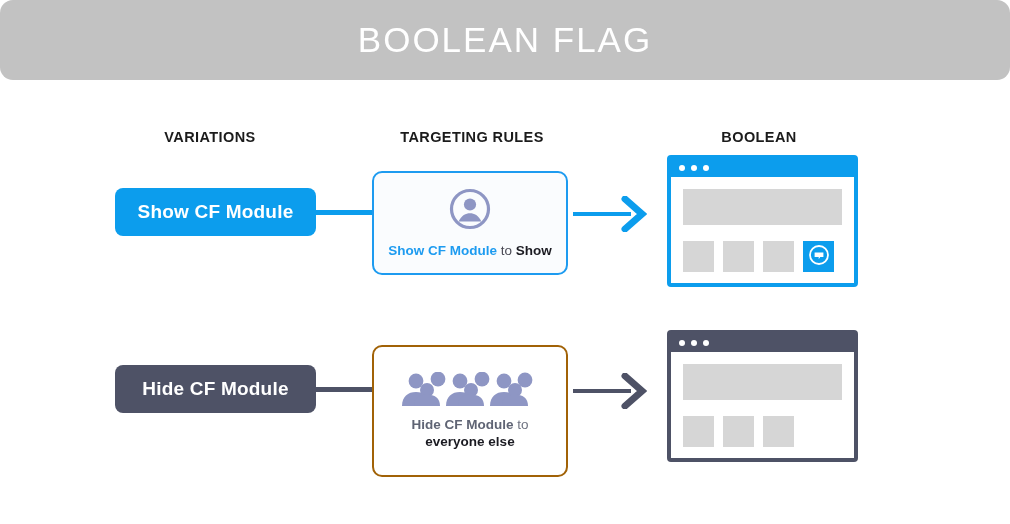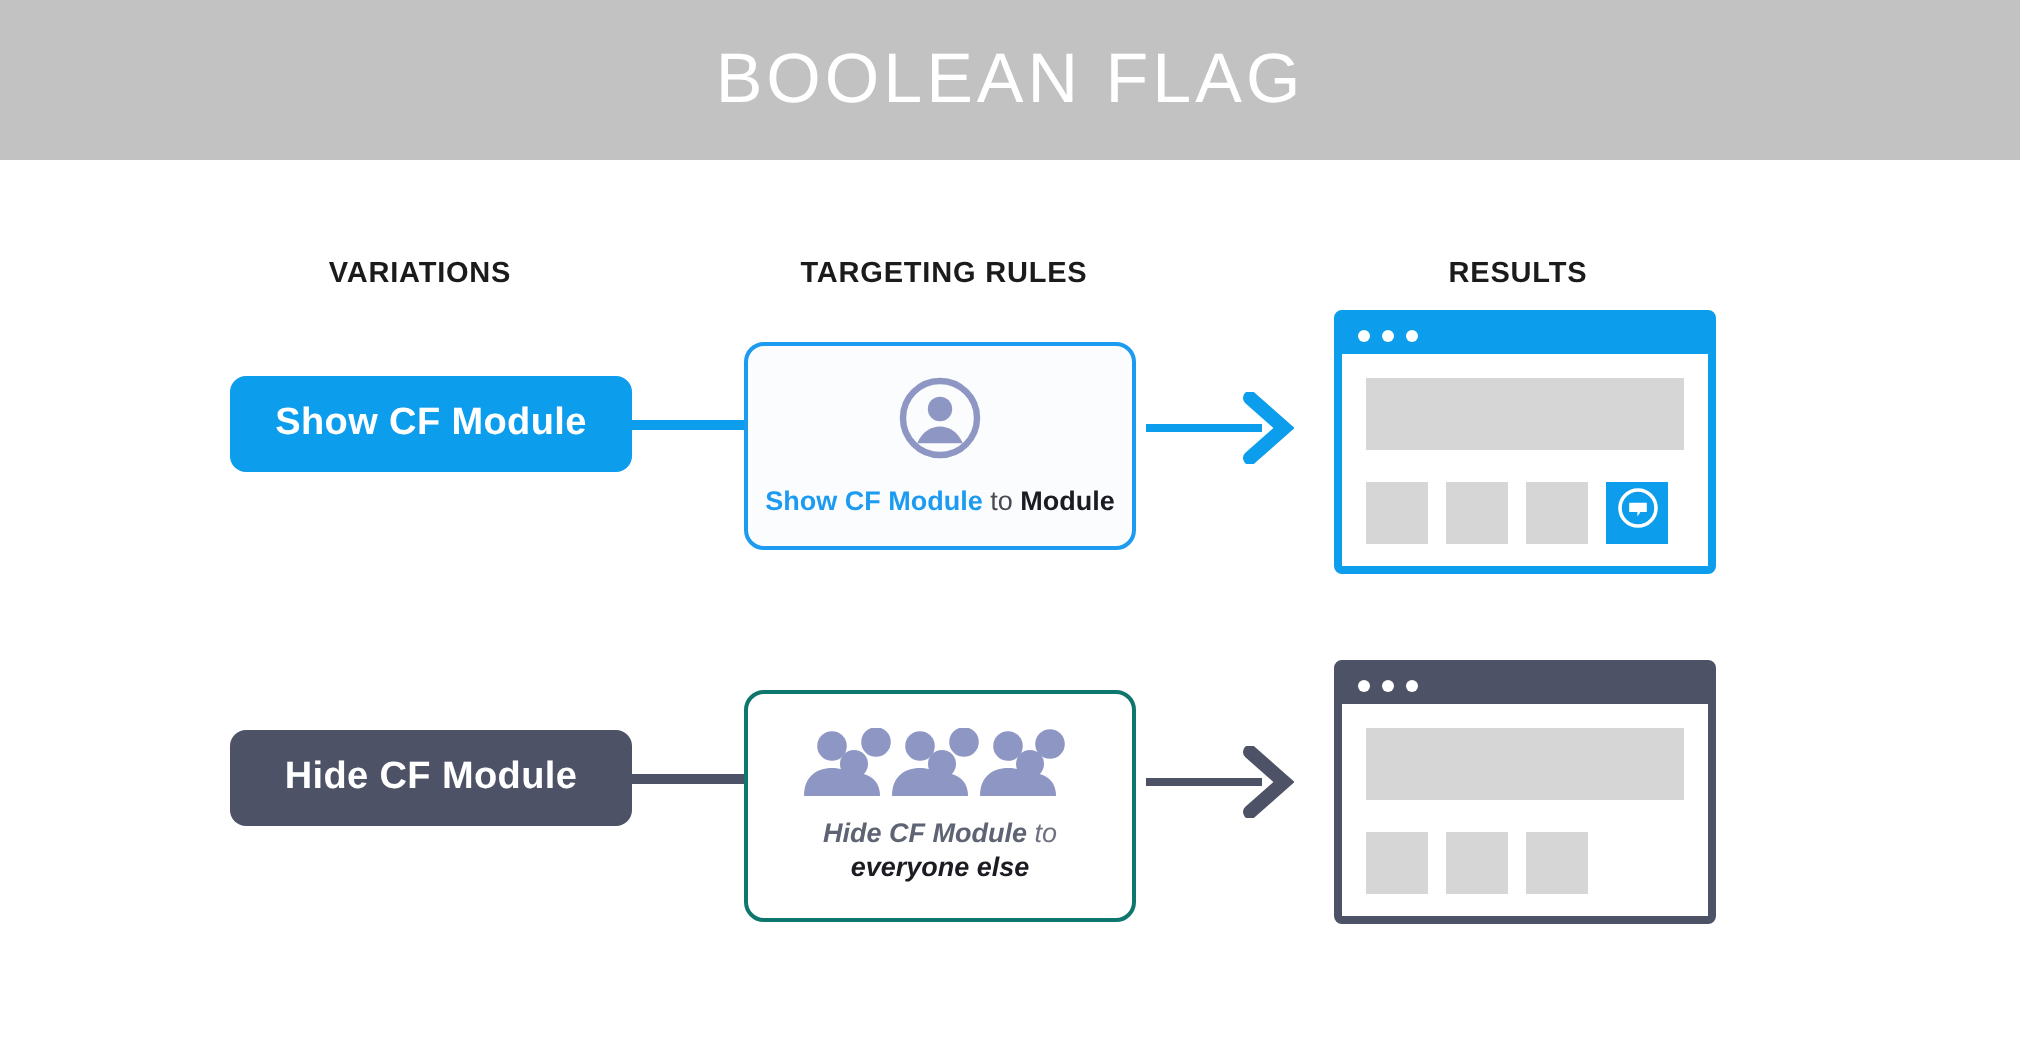--- a/index.html
+++ b/index.html
@@ -23,20 +23,21 @@
   .header {
     position: absolute;
     left: 0;
     top: 0;
     width: 1010px;
     height: 80px;
     background: #c2c2c2;
     display: flex;
     align-items: center;
     justify-content: center;
+    border-radius: 13px;
   }
   .header-title {
     color: #ffffff;
     font-size: 35px;
     font-weight: 300;
     letter-spacing: 2px;
     font-family: "Liberation Sans", sans-serif;
     white-space: nowrap;
   }
 
@@ -109,24 +110,23 @@
     justify-content: center;
   }
   .card.card-1 {
     top: 35px;
     height: 104px;
     border: 2px solid #1d9bf0;
     background: #fafcfe;
   }
   .card.card-2 {
     top: 32px;
-    height: 116px;
-    border: 2px solid #0f766e;
+    height: 132px;
+    border: 2px solid #a16207;
     background: #ffffff;
-    font-style: italic;
   }
   .card-icon {
     display: block;
     line-height: 0;
   }
   .card-1 .card-icon { margin-bottom: 12px; }
   .card-2 .card-icon { margin-bottom: 10px; }
   .card-text {
     font-size: 13.5px;
     text-align: center;
@@ -213,40 +213,40 @@
 <body>
 
 <div class="page">
 
   <div class="header">
     <div class="header-title">BOOLEAN FLAG</div>
   </div>
 
   <div class="col-head targeting">TARGETING RULES</div>
   <div class="col-head variations">VARIATIONS</div>
-  <div class="col-head results">RESULTS</div>
+  <div class="col-head results">BOOLEAN</div>
 
   <div class="row row-1">
 
     <div class="pill blue">
       <span>Show CF Module</span>
     </div>
 
     <div class="connector blue"></div>
 
     <div class="card card-1">
       <span class="card-icon">
         <svg width="42" height="42" viewBox="0 0 42 42" xmlns="http://www.w3.org/2000/svg">
           <circle cx="21" cy="21" r="18.5" fill="none" stroke="#8e96c4" stroke-width="3.2"></circle>
           <circle cx="21" cy="16.5" r="6.1" fill="#8e96c4"></circle>
           <path d="M9.6 33.6 C12.2 27.4 17.0 25.2 21 25.2 C25.0 25.2 29.8 27.4 32.4 33.6 Z" fill="#8e96c4"></path>
         </svg>
       </span>
       <div class="card-text">
-        <span class="t-blue">Show CF Module</span><span class="t-grey"> to </span><span class="t-black">Module</span>
+        <span class="t-blue">Show CF Module</span><span class="t-grey"> to </span><span class="t-black">Show</span>
       </div>
     </div>
 
     <div class="arrow">
       <svg width="74" height="36" viewBox="0 0 74 36" xmlns="http://www.w3.org/2000/svg">
         <line x1="0" y1="18" x2="58" y2="18" stroke="#0c9ded" stroke-width="4"></line>
         <polyline points="52,3 69,18 52,33" fill="none" stroke="#0c9ded" stroke-width="7" stroke-linecap="round" stroke-linejoin="miter"></polyline>
       </svg>
     </div>
 

